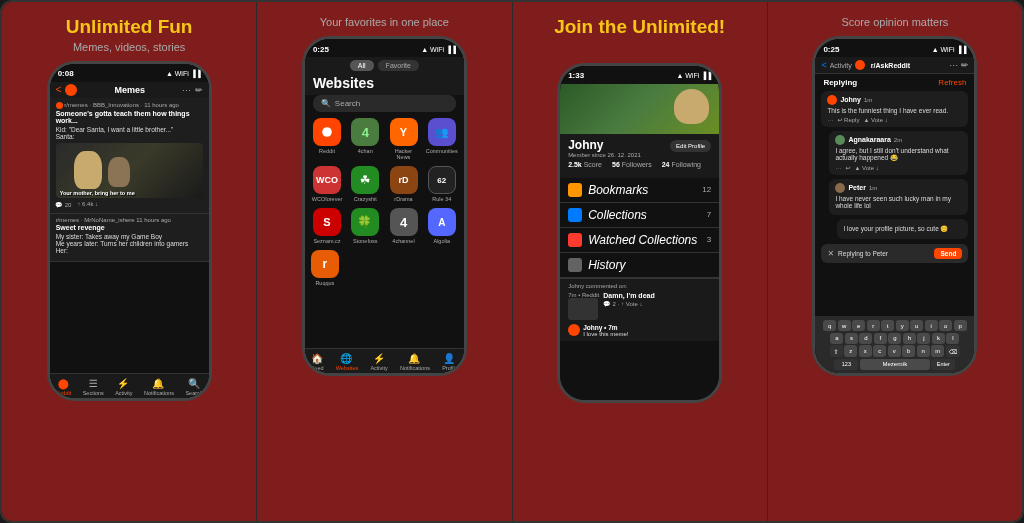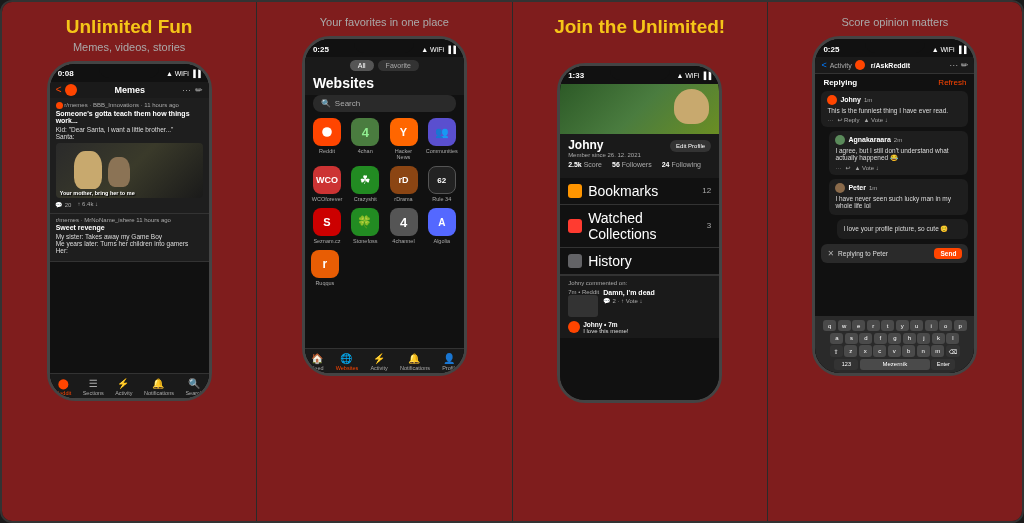--- a/index.html
+++ b/index.html
@@ -272,21 +272,21 @@
     }
     .p3-stat-val { color: #fff; font-weight: 700; }
     .p3-menu-item {
       display: flex;
       align-items: center;
       padding: 5px 8px;
       border-bottom: 0.5px solid #333;
       gap: 6px;
     }
     .p3-menu-icon { width: 14px; height: 14px; border-radius: 3px; }
-    .p3-menu-label { font-size: 14px; color: #fff; flex: 1; }
+    .p3-menu-label { font-size: 12px; color: #fff; flex: 1; font-style: italic; }
     .p3-menu-count { font-size: 8px; color: #aaa; }
     .mi-bookmark { background: #ff9500; }
     .mi-collection { background: #007aff; }
     .mi-watched { background: #ff3b30; }
     .mi-history { background: #636366; }
     .p3-activity {
       background: #1a1a1a;
       padding: 4px 8px;
       font-size: 6px;
       color: #aaa;
@@ -604,20 +604,25 @@
             <span><span class="p3-stat-val">2.5k</span> Score</span>
             <span><span class="p3-stat-val">56</span> Followers</span>
             <span><span class="p3-stat-val">24</span> Following</span>
           </div>
         </div>
 
         <div class="p3-menu-item">
           <div class="p3-menu-icon mi-bookmark"></div>
           <span class="p3-menu-label">Bookmarks</span>
           <span class="p3-menu-count">12</span>
+        </div>
+        <div class="p3-menu-item">
+          <div class="p3-menu-icon mi-collection"></div>
+          <span class="p3-menu-label">Collections</span>
+          <span class="p3-menu-count">7</span>
         </div>
         <div class="p3-menu-item">
           <div class="p3-menu-icon mi-watched"></div>
           <span class="p3-menu-label">Watched Collections</span>
           <span class="p3-menu-count">3</span>
         </div>
         <div class="p3-menu-item">
           <div class="p3-menu-icon mi-history"></div>
           <span class="p3-menu-label">History</span>
           <span class="p3-menu-count"></span>

